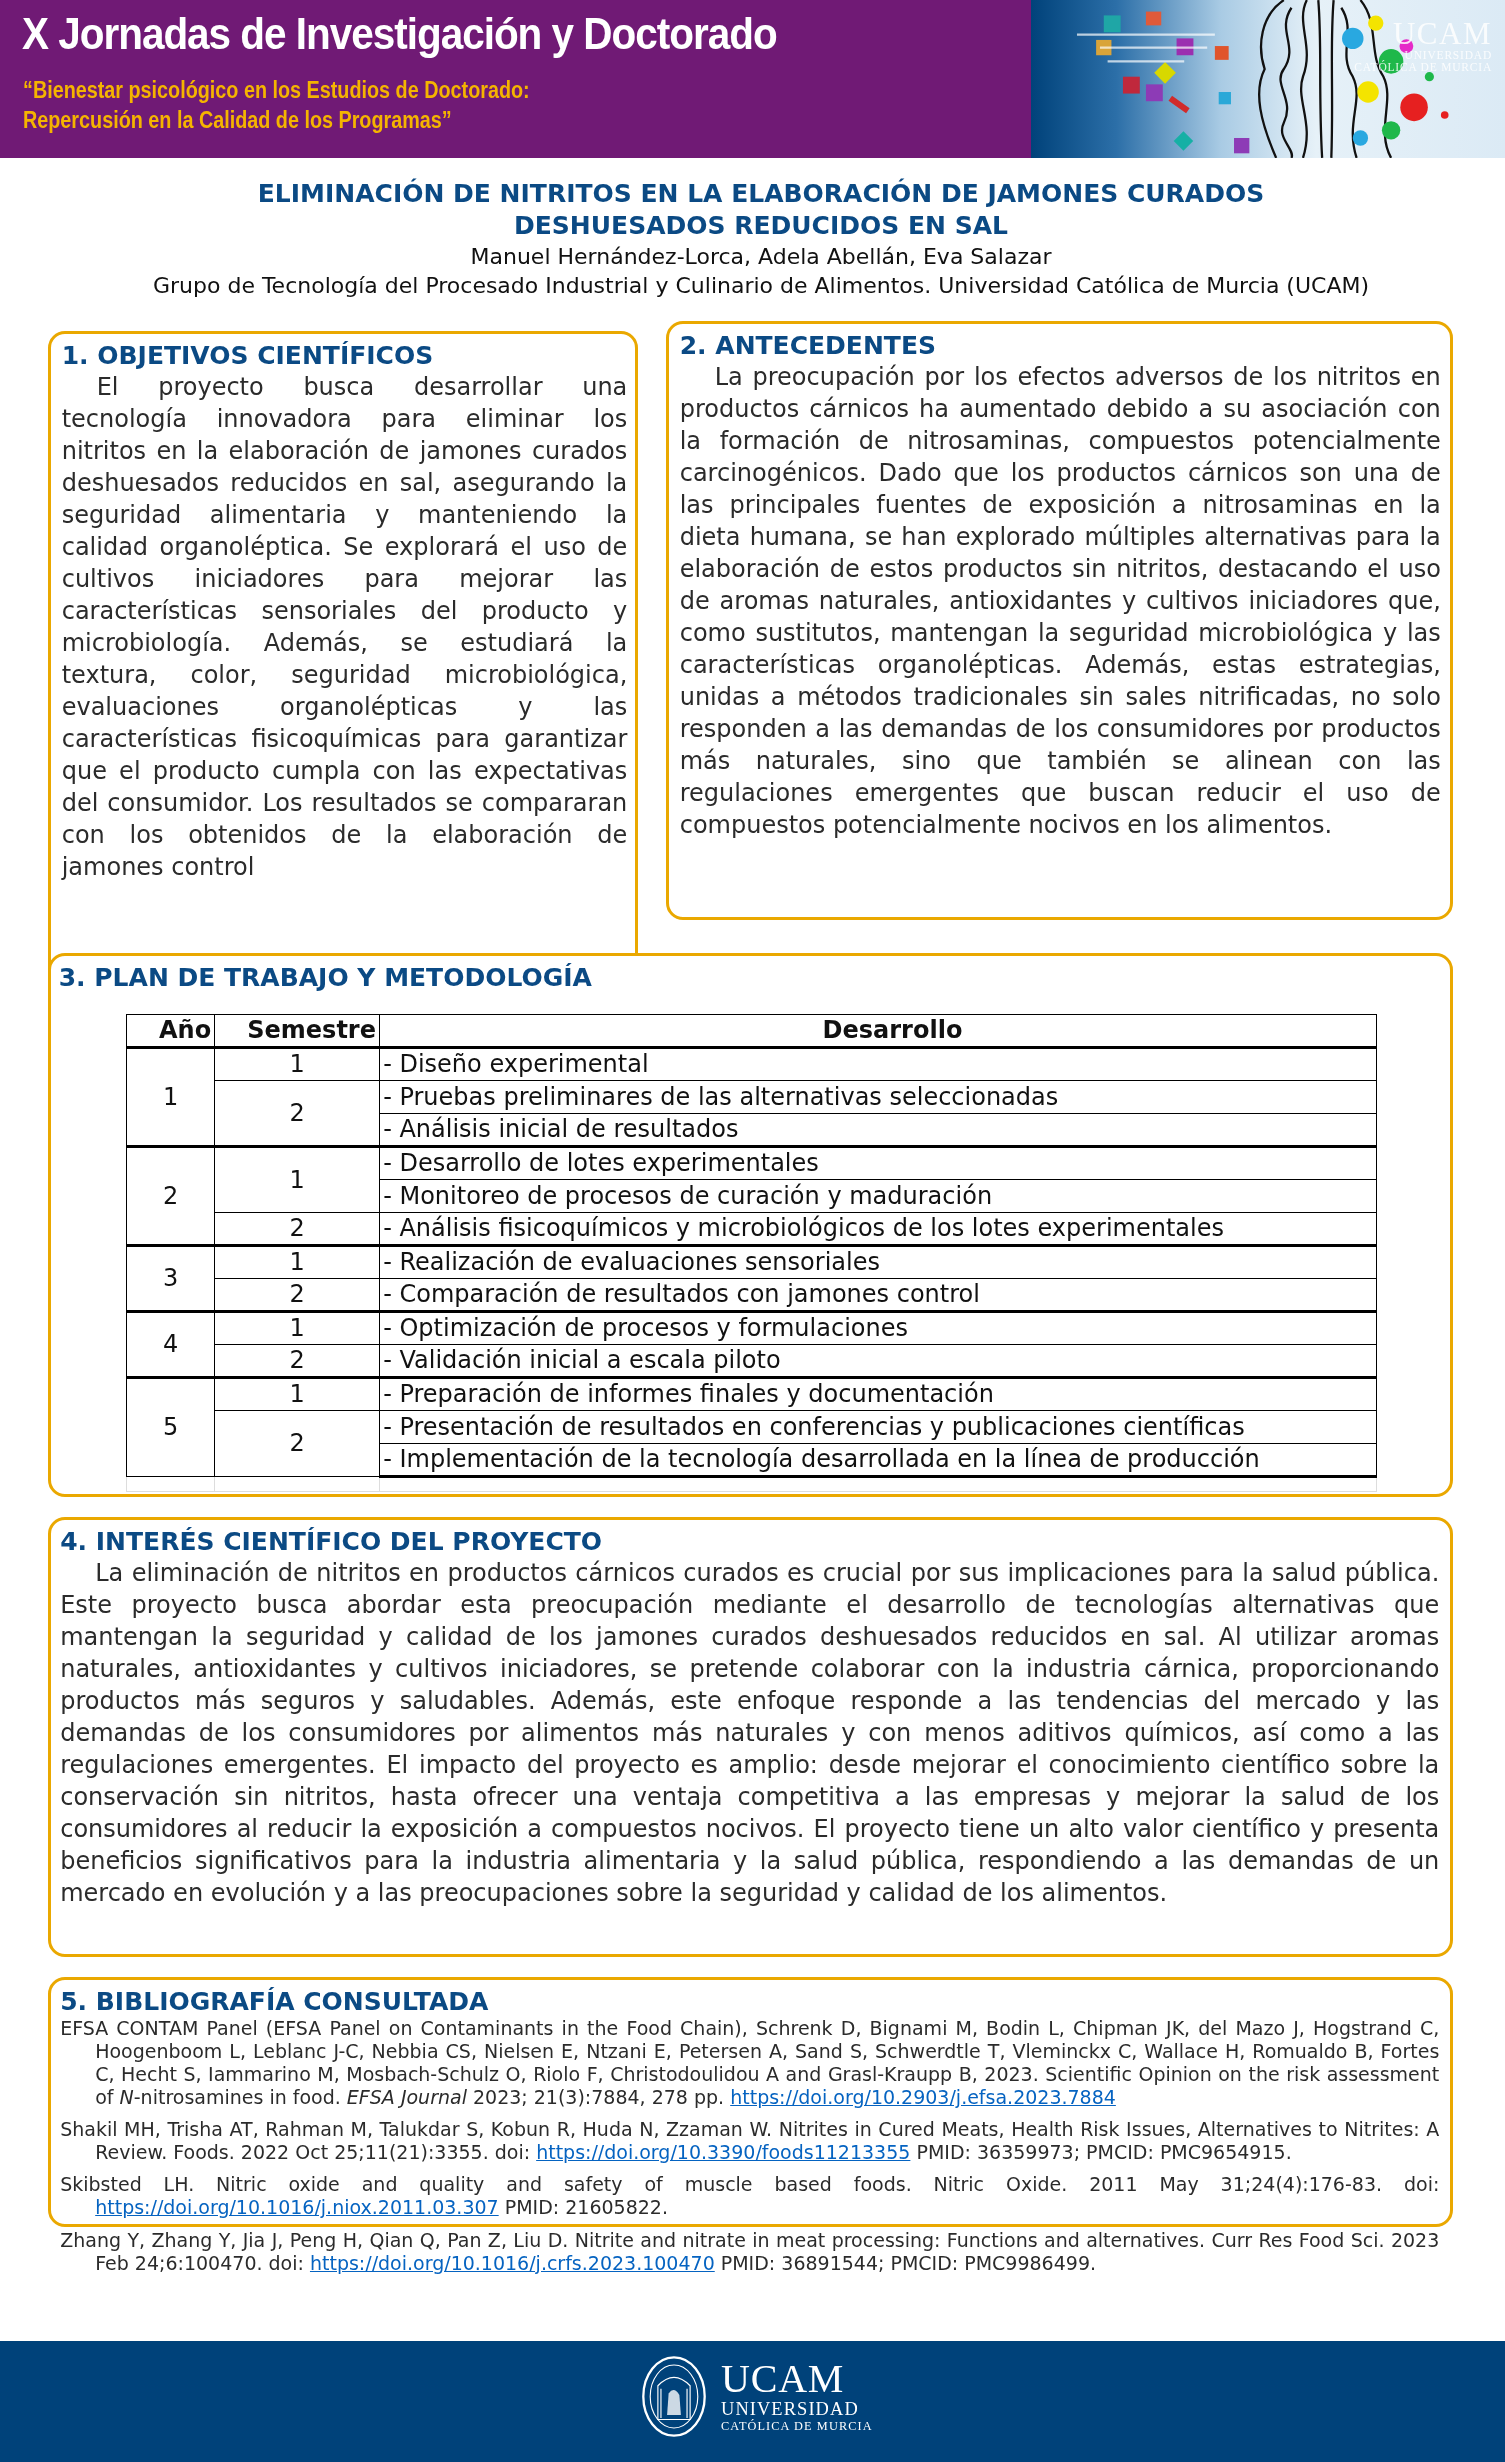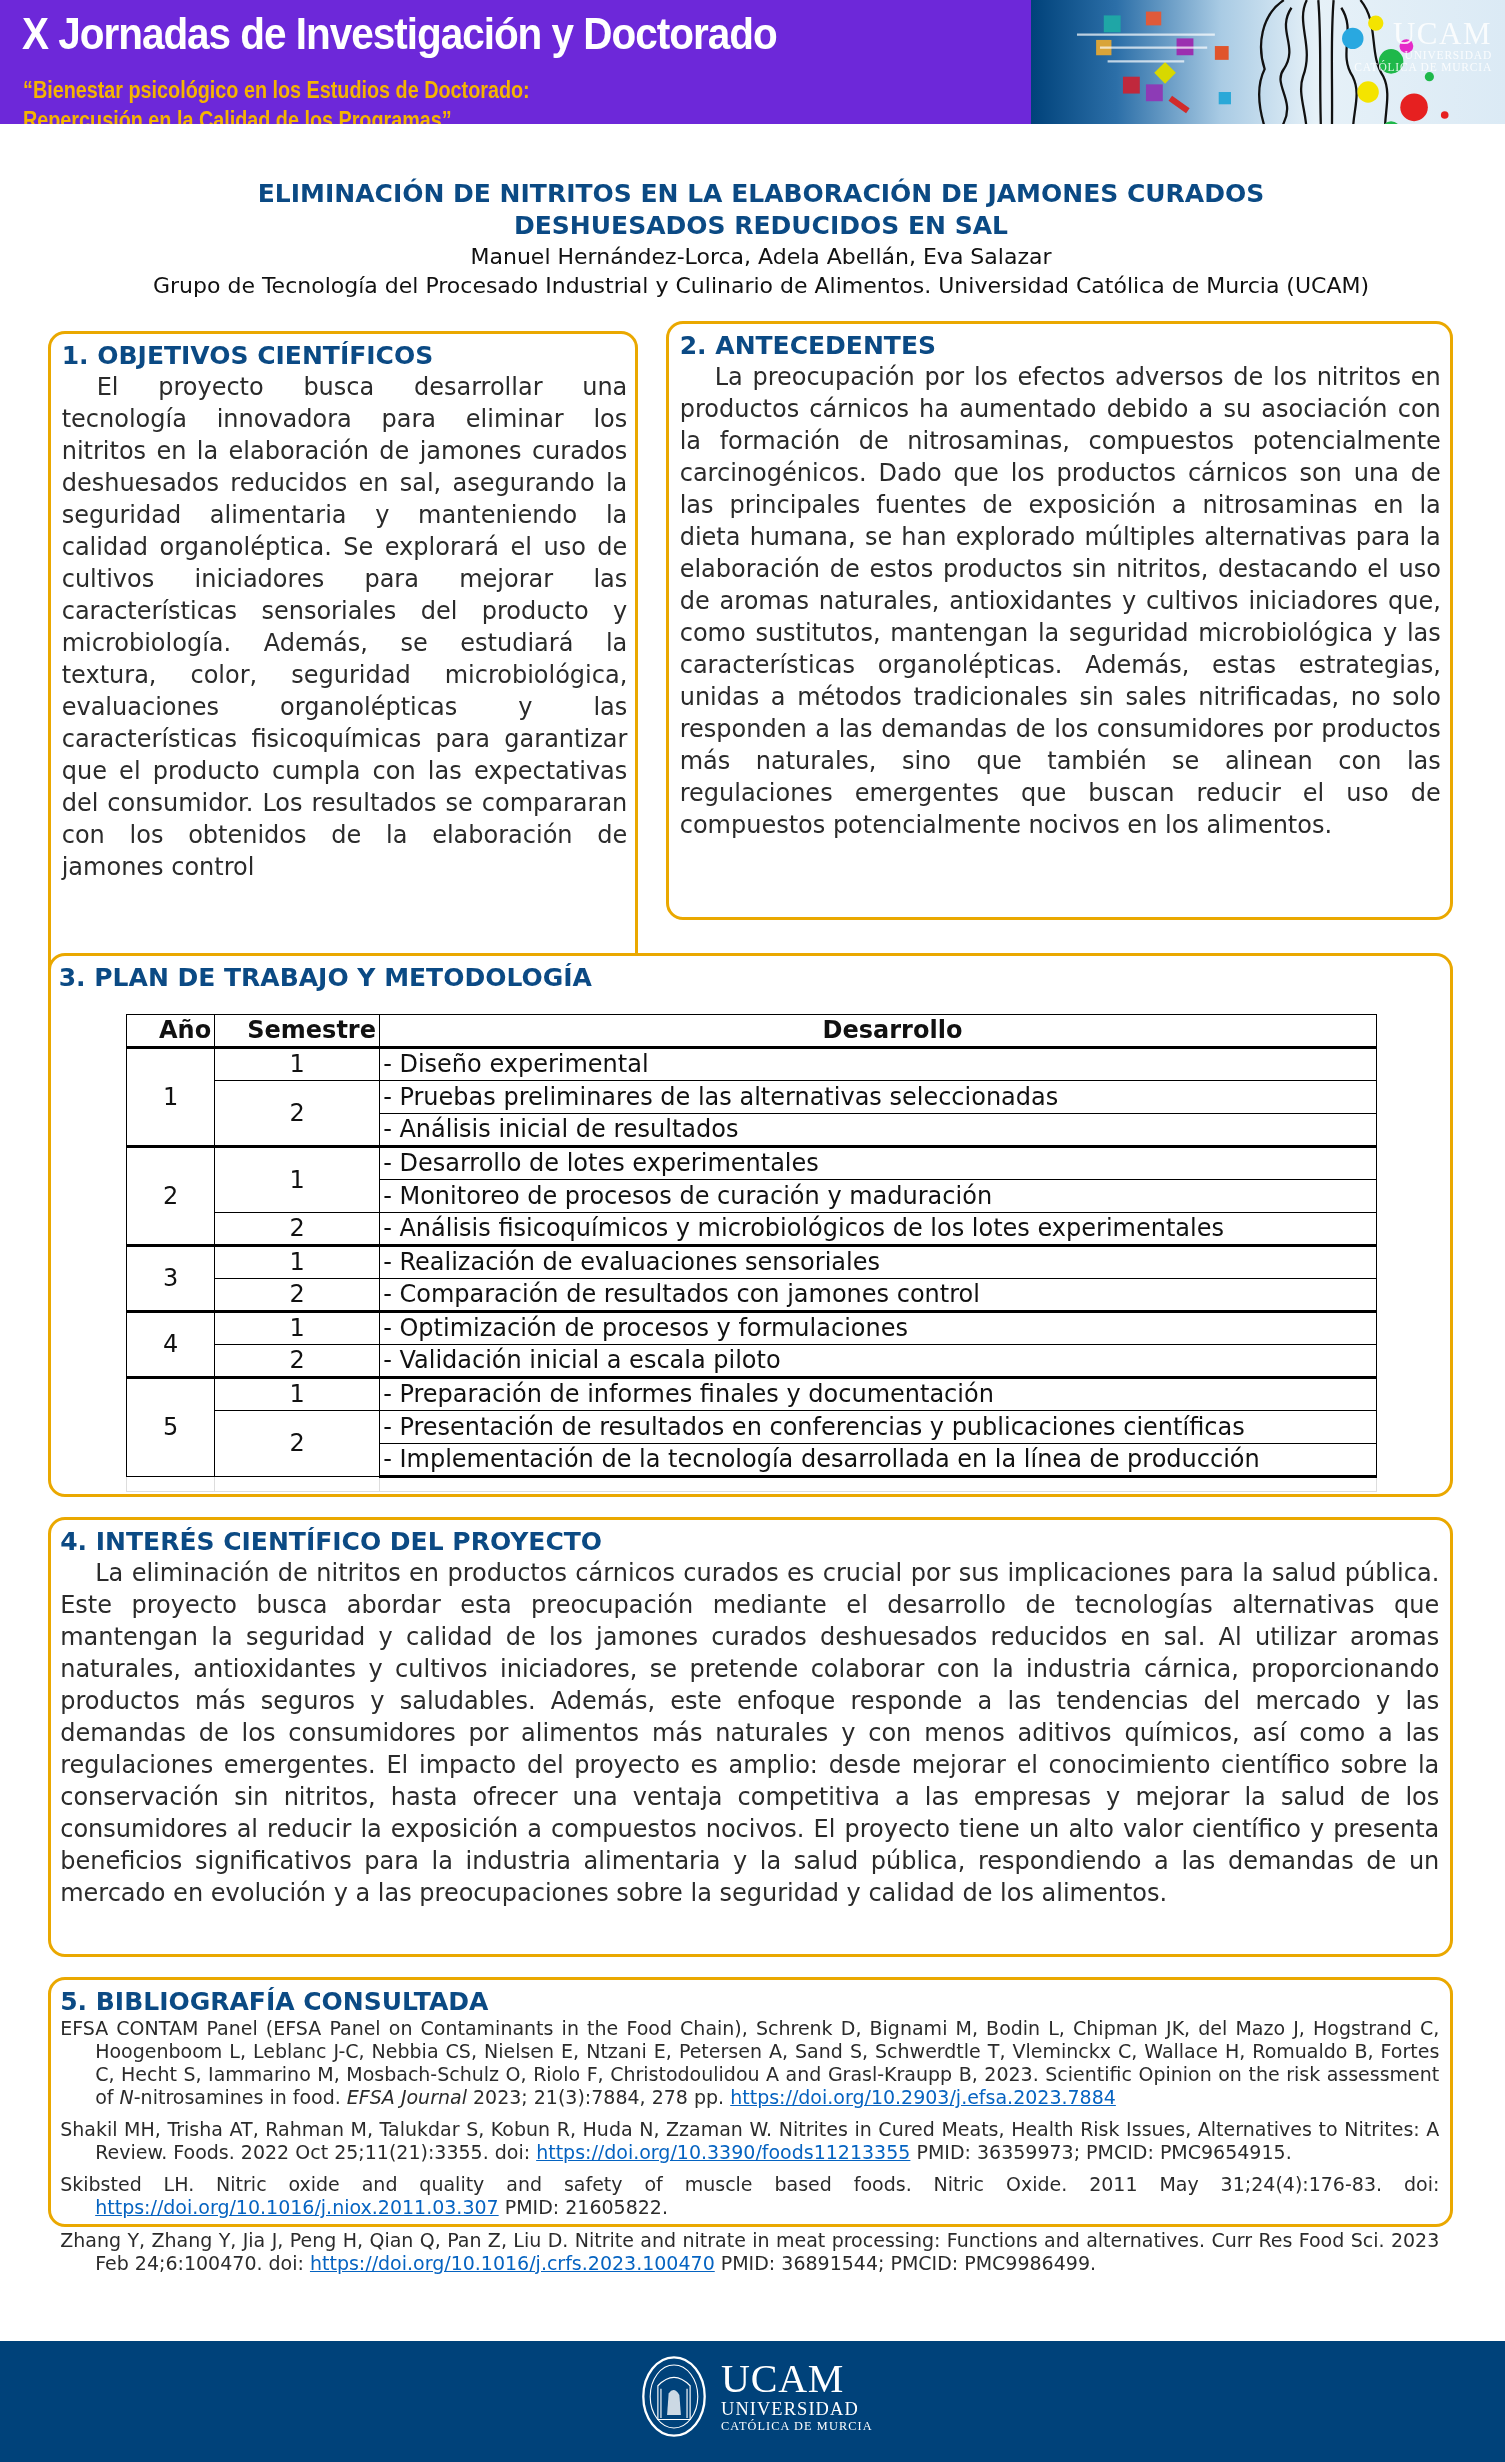--- a/index.html
+++ b/index.html
@@ -1,20 +1,20 @@
 <!DOCTYPE html>
 <html style="font-size:12.3px"><head>
 <meta charset="utf-8">
 <style>
   * { box-sizing: border-box; margin: 0; padding: 0; }
   html, body { width: 1506px; background: #ffffff; }
   body { position: relative; height: 2462px; font-family: "DejaVu Sans", sans-serif; color: #2b2b2b; overflow: hidden; }
 
   
-  .banner { position: absolute; left: 0; top: 0; width: 1506px; height: 124px; background: #6d28d9; overflow: hidden; }
+  .banner { position: absolute; left: 0; top: 0; width: 1506px; height: 158px; background: #701a75; overflow: hidden; }
   .banner-art { position: absolute; right: 0; top: 0; width: 475px; height: 158px;
     background: linear-gradient(90deg, #00427a 0%, #2c6fa8 18%, #a9cbe4 40%, #e6f1f8 60%, #dbeaf5 100%); }
   .banner-art svg { position: absolute; left: 0; top: 0; }
   .banner-title { position: absolute; left: 21.5px; top: 9.2px; font-family: "Liberation Sans", sans-serif; font-weight: bold;
     font-size: 44px; color: #ffffff; letter-spacing: -1.1px; white-space: nowrap; transform: scaleX(0.92); transform-origin: left top; }
   .banner-sub { position: absolute; left: 23px; font-family: "Liberation Sans", sans-serif; font-weight: bold;
     font-size: 23px; color: #f5b400; white-space: nowrap; transform: scaleX(0.86); transform-origin: left top; }
   .banner-sub.l1 { top: 77px; }
   .banner-sub.l2 { top: 107px; }
   .banner-logo { position: absolute; right: 14px; top: 18.4px; color: #ffffff; font-family: "Liberation Serif", serif; text-align: right; opacity: 0.85; }

